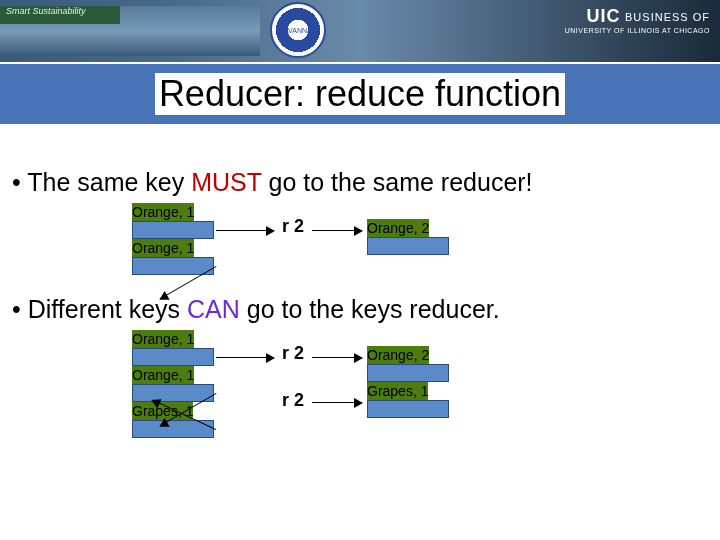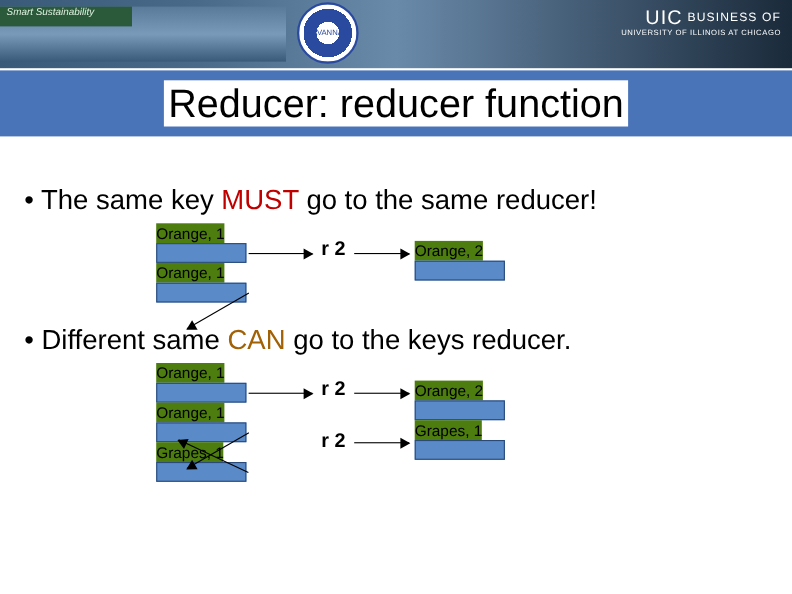--- a/index.html
+++ b/index.html
@@ -83,29 +83,29 @@
     justify-content: center;
     margin-top: 2px;
   }
   .title-bar span {
     background: #fff;
     font-size: 36px;
     color: #000;
     padding: 0 4px;
   }
   .content {
-    padding: 20px 22px 0 22px;
+    padding: 20px 22px 0 12px;
   }
   .bullet {
     font-size: 25px;
     color: #000;
     margin-top: 24px;
   }
   .bullet .must { color: #c00000; }
-  .bullet .can { color: #a16207; }
+  .bullet .can { color: #6d28d9; }
   .diagram {
     position: relative;
     margin-top: 6px;
     margin-left: 120px;
     height: 90px;
   }
   .diagram2 {
     position: relative;
     margin-top: 6px;
     margin-left: 120px;
@@ -163,29 +163,29 @@
 
 <div class="banner">
   <div class="banner-left">
     <span class="sust-label">Smart Sustainability</span>
   </div>
   <div class="badge">
     <span>SAVANNAH</span>
   </div>
   <div class="banner-right">
     <div>
-      <span class="uic" style="font-weight:normal;font-size:18px;vertical-align:middle">UIC</span>
+      <span class="uic" style="font-weight:bold;font-size:18px;vertical-align:middle">UIC</span>
       <span class="uic" style="vertical-align:middle">BUSINESS OF</span>
     </div>
     <div class="sub">UNIVERSITY OF ILLINOIS AT CHICAGO</div>
   </div>
 </div>
 
 <div class="title-bar">
-  <span>Reducer: reducer function</span>
+  <span>Reducer: reduce function</span>
 </div>
 
 <div class="content">
 
   <div class="bullet">
     <span>• The same key </span><span class="must">MUST</span><span> go to the same reducer!</span>
   </div>
 
   <div class="diagram">
 
@@ -198,21 +198,21 @@
 
     <div class="box white" style="left:235px;top:16px">Orange, 2</div>
     <div class="box" style="left:235px;top:34px;width:82px;height:18px"></div>
 
     <div class="arrow-h" style="left:84px;top:27px;width:58px"></div>
     <div class="arrow-h" style="left:180px;top:27px;width:50px"></div>
     <div class="arrow-d" style="left:84px;top:63px;height:65px;transform:rotate(60deg)"></div>
   </div>
 
   <div class="bullet" style="margin-top:2px">
-    <span>• Different same </span><span class="can">CAN</span><span> go to the keys reducer.</span>
+    <span>• Different keys </span><span class="can">CAN</span><span> go to the keys reducer.</span>
   </div>
 
   <div class="diagram2">
     <div class="box white" style="left:0;top:0">Orange, 1</div>
     <div class="box" style="left:0;top:18px;width:82px;height:18px"></div>
     <div class="box white" style="left:0;top:36px">Orange, 1</div>
     <div class="box" style="left:0;top:54px;width:82px;height:18px"></div>
     <div class="box white" style="left:0;top:72px">Grapes, 1</div>
     <div class="box" style="left:0;top:90px;width:82px;height:18px"></div>
 

